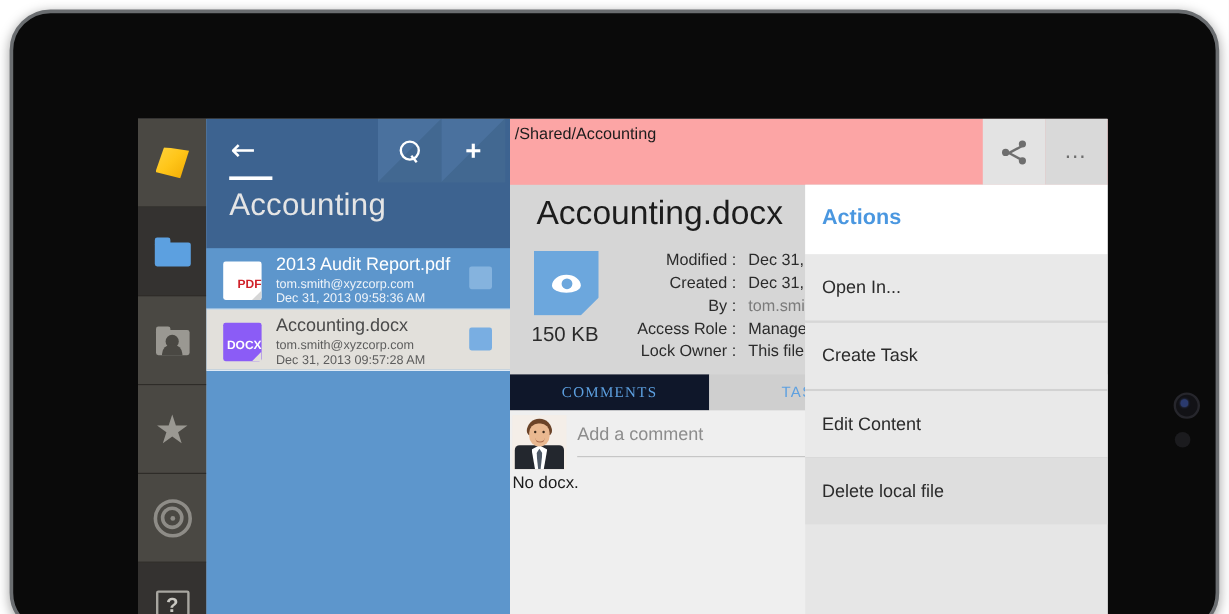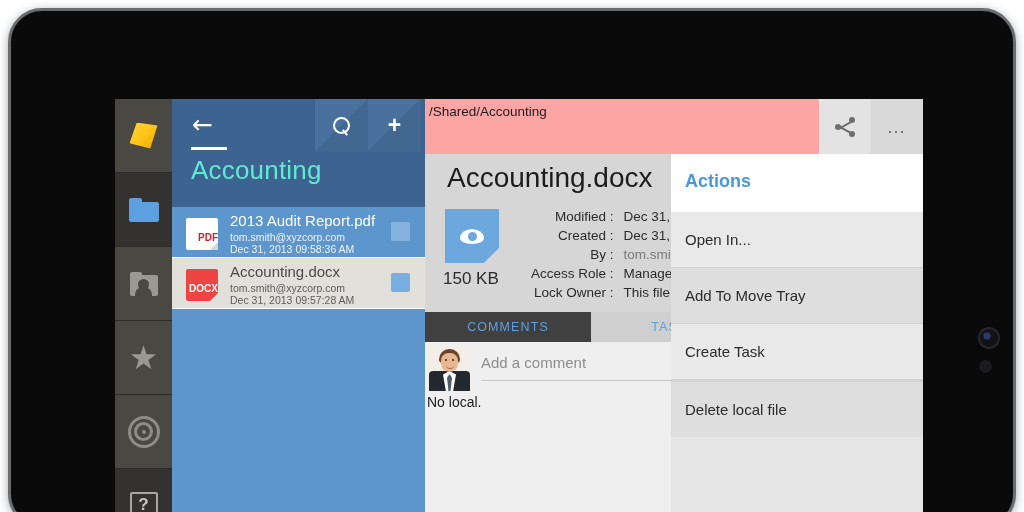--- a/index.html
+++ b/index.html
@@ -110,33 +110,33 @@
   .hdr-plus{left:196px;}
   .ic-mag{
     width:13px;height:13px;border-radius:50%;border:2px solid #ffffff;position:relative;
   }
   .ic-mag::after{
     content:"";position:absolute;left:9px;top:10px;width:2px;height:7px;background:#ffffff;
     transform:rotate(-40deg);
   }
   .ic-plus{color:#ffffff;font-size:23px;font-weight:bold;line-height:23px;}
   .folder-title{
-    position:absolute;left:19px;top:56px;color:#5eead4;font-size:26px;letter-spacing:.2px;
+    position:absolute;left:19px;top:56px;color:#e5e5e5;font-size:26px;letter-spacing:.2px;
   }
 
   .file-row{position:relative;height:50px;padding:5px 0 0 0;box-sizing:border-box;}
   .file-row.sel{background:#5d96cc;}
   .file-row.plain{background:#e2e0db;}
   .file-badge{
     position:absolute;left:14px;top:11px;width:32px;height:32px;border-radius:2px;
     color:#ffffff;font-size:10px;font-weight:bold;text-align:right;line-height:40px;
     box-sizing:border-box;
   }
   .file-badge.pdf{background:#ffffff;color:#d0222a;}
-  .file-badge.docx{background:#ef4444;color:#ffffff;}
+  .file-badge.docx{background:#8b5cf6;color:#ffffff;}
   .badge-fold{
     position:absolute;right:0;bottom:0;width:8px;height:8px;
     background:#d6d6d6;clip-path:polygon(100% 0,100% 100%,0 100%);
   }
   .file-badge.docx .badge-fold{background:#e2e0db;}
   .file-name{position:absolute;left:58px;top:5px;font-size:15px;}
   .file-row.sel .file-name{color:#ffffff;}
   .file-row.plain .file-name{color:#4a4a4a;}
   .file-sub{position:absolute;left:58px;top:24px;font-size:10.5px;}
   .file-row.sel .file-sub{color:#eef3f9;}
@@ -187,21 +187,21 @@
   .meta-table td{padding:1px 0;font-size:13.5px;}
   .meta-k{text-align:right;padding-right:8px !important;color:#2b2b2b;white-space:nowrap;}
   .meta-v{color:#2b2b2b;white-space:nowrap;}
   .meta-v.grey{color:#7b7b7b;}
 
   .tabs{position:absolute;left:0;top:213px;width:498px;height:30px;}
   .tab{
     position:absolute;top:0;height:30px;line-height:30px;text-align:center;
     font-size:12.5px;letter-spacing:1.1px;color:#5da0e0;
   }
-  .tab.comments{left:0;width:166px;background:#404040;}
+  .tab.comments{left:0;width:166px;background:#0f172a;font-family:Liberation Serif, serif;}
   .tab.tasks{left:166px;width:166px;background:#cfcfcf;}
   .tab.third{left:332px;width:166px;background:#efefef;}
 
   .comment-area{position:absolute;left:0;top:243px;width:498px;height:181px;background:#efefef;}
   .avatar{
     position:absolute;left:2px;top:4px;width:45px;height:45px;background:#f2ece6;overflow:hidden;
   }
   .av-bg{position:absolute;inset:0;background:#f4eee8;}
   .av-hair{position:absolute;left:12px;top:3px;width:21px;height:14px;border-radius:11px 11px 4px 4px;background:#6b4328;}
   .av-face{position:absolute;left:14px;top:7px;width:17px;height:19px;border-radius:8px 8px 9px 9px;background:#e9b890;}
@@ -387,34 +387,34 @@
             <div class="av-suit"></div>
             <div class="av-shirt"></div>
             <div class="av-tie"></div>
             <div class="av-hair"></div>
             <div class="av-face"></div>
             <div class="av-eyeL"></div>
             <div class="av-eyeR"></div>
             <div class="av-smile"></div>
           </div>
           <div class="comment-input">Add a comment</div>
-          <div class="no-items">No local.</div>
+          <div class="no-items">No docx.</div>
         </div>
       </div>
 
       <div class="actions">
         <div class="actions-head">
           <div class="actions-title">Actions</div>
         </div>
         <div class="act-item e">Open In...</div>
         <div class="act-sep"></div>
-        <div class="act-item o">Add To Move Tray</div>
         <div class="act-sep"></div>
         <div class="act-item e">Create Task</div>
         <div class="act-sep"></div>
         <div class="act-sep"></div>
+        <div class="act-item e">Edit Content</div>
         <div class="act-sep"></div>
         <div class="act-item o">Delete local file</div>
       </div>
 
     </div>
   </div>
 </div>
 
 </body></html>

